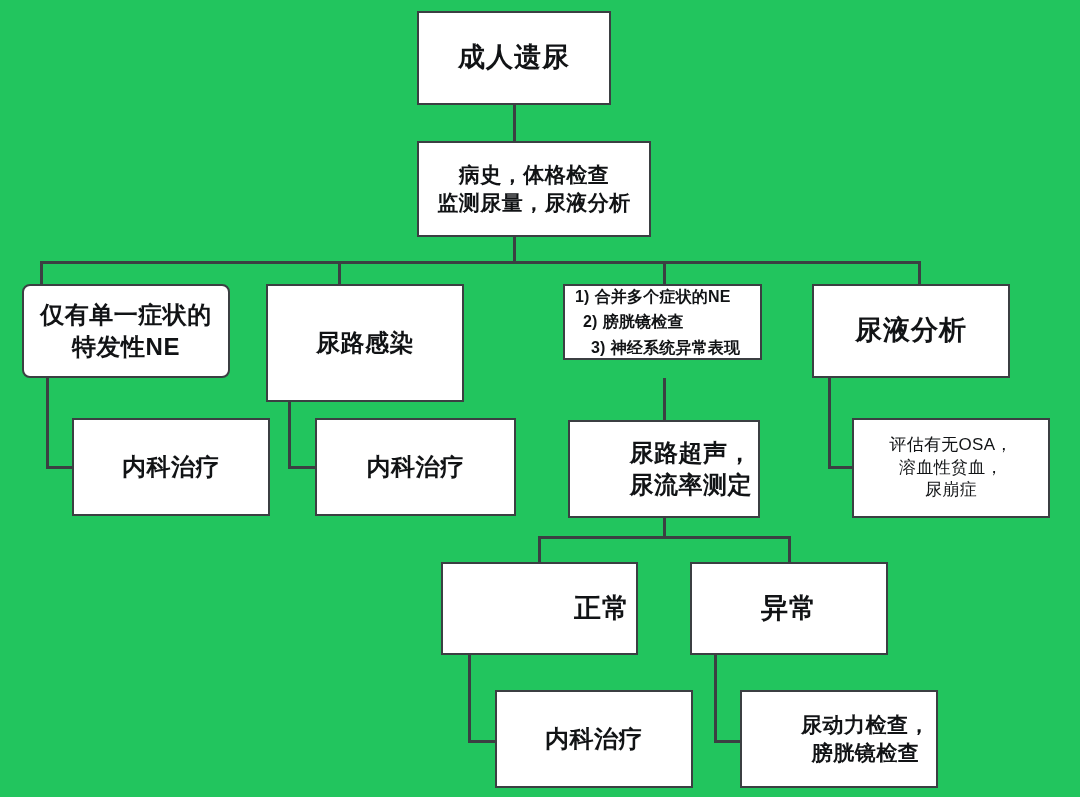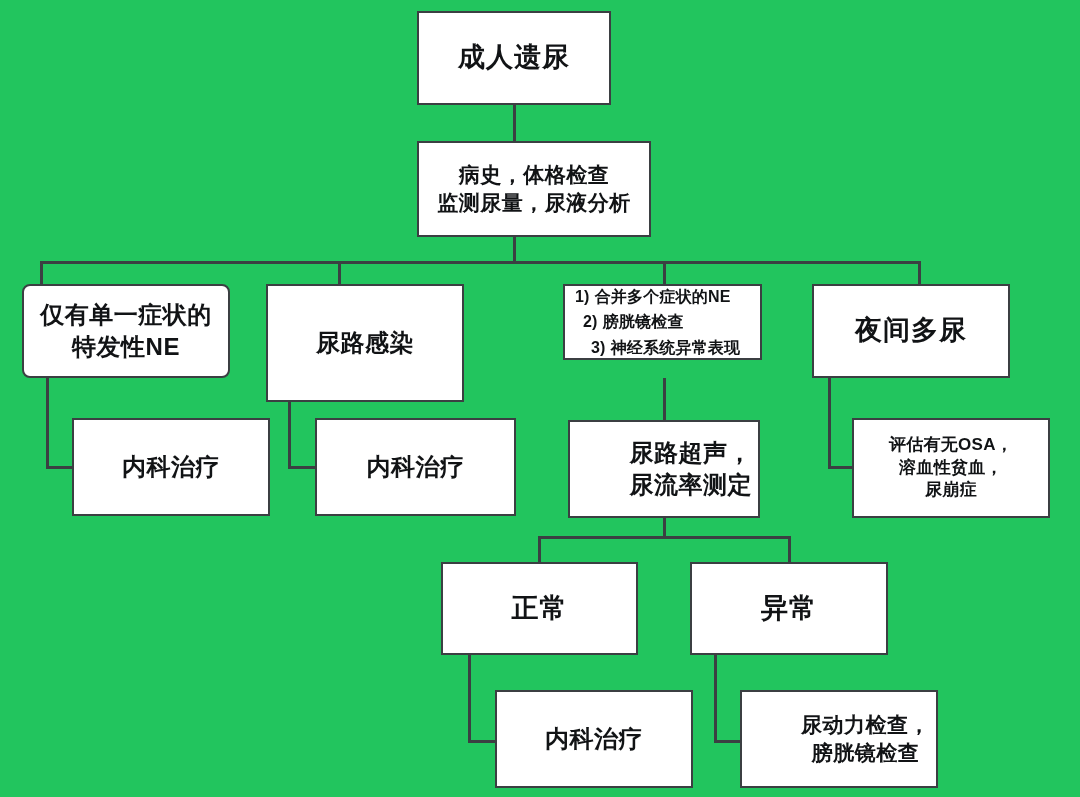--- a/index.html
+++ b/index.html
@@ -32,21 +32,21 @@
     z-index: 2;
   }
   .node .label {
     display: block;
     white-space: pre-line;
     padding: 0 6px;
   }
   .t-xl   { font-size: 27px; font-weight: 600; letter-spacing: 1px; }
   .t-lg   { font-size: 24px; font-weight: 600; letter-spacing: 0.5px; }
   .t-md   { font-size: 21px; font-weight: 600; letter-spacing: 0.5px; }
-  .t-sm   { font-size: 17px; font-weight: 700; letter-spacing: 0.3px; }
+  .t-sm   { font-size: 17px; font-weight: 400; letter-spacing: 0.3px; }
 
   .node.list {
     align-items: center;
     justify-content: flex-start;
   }
   .list-wrap {
     padding: 0 8px 0 10px;
     text-align: left;
     width: 100%;
   }
@@ -146,30 +146,30 @@
       </div>
     </div>
   </div>
 
   <div class="node" style="left:568px; top:420px; width:192px; height:98px;justify-content:flex-end;">
     <span class="label t-lg">尿路超声，
 尿流率测定</span>
   </div>
 
   <div class="node" style="left:812px; top:284px; width:198px; height:94px;">
-    <span class="label t-xl">夜间多尿</span>
+    <span class="label t-xl">尿液分析</span>
   </div>
 
   <div class="node" style="left:852px; top:418px; width:198px; height:100px;">
     <span class="label t-sm">评估有无OSA，
 溶血性贫血，
 尿崩症</span>
   </div>
 
-  <div class="node" style="left:441px; top:562px; width:197px; height:93px;">
+  <div class="node" style="left:441px; top:562px; width:197px; height:93px;justify-content:flex-end;">
     <span class="label t-xl">正常</span>
   </div>
 
   <div class="node" style="left:495px; top:690px; width:198px; height:98px;">
     <span class="label t-lg">内科治疗</span>
   </div>
 
   <div class="node" style="left:690px; top:562px; width:198px; height:93px;">
     <span class="label t-xl">异常</span>
   </div>

